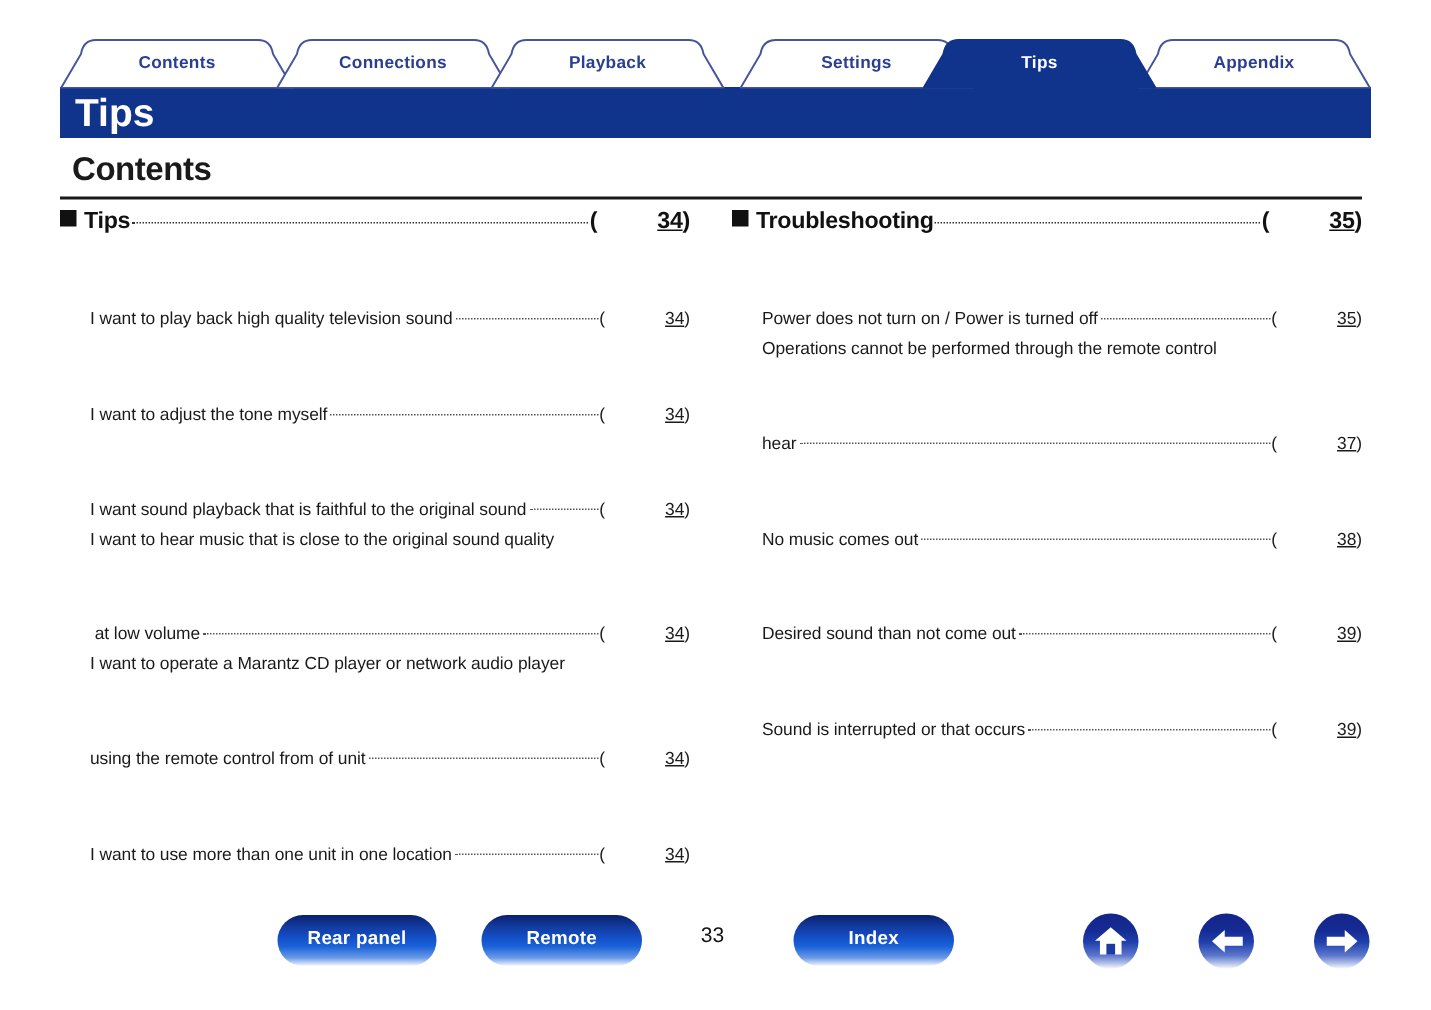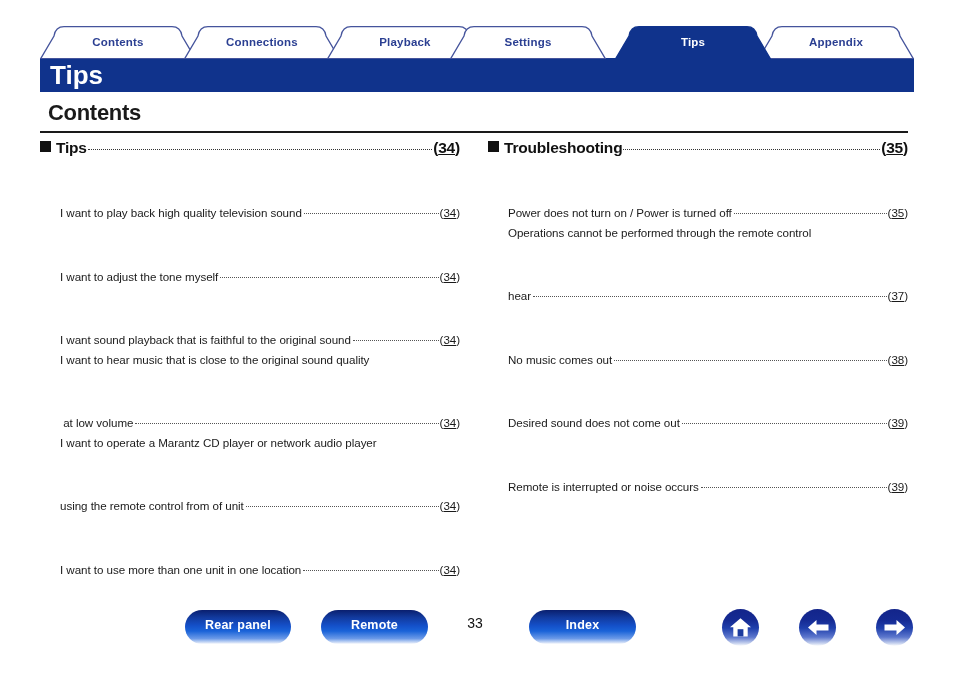--- a/index.html
+++ b/index.html
@@ -134,21 +134,21 @@
     flex: 1 1 auto;
     margin: 0 1px 0 2px;
     position: relative;
     top: -3px;
     border-bottom: 1.3px dotted #555;
     min-width: 6px;
   }
   .entry .row .pg { flex: 0 0 auto; white-space: nowrap; }
   .entry .plainline { display: block; white-space: pre; }
 
-  .pgnum u { text-decoration: underline; text-underline-offset: 1px; }
+  .pgnum u { text-decoration: underline; text-underline-offset: 1px; padding-left: 40px; }
 
   
   .pill {
     position: absolute;
     top: 610px;
     height: 34px;
     border-radius: 17px;
     background: linear-gradient(to bottom,
        #0a1f6e 0%, #123a9e 22%, #1450c9 46%, #1a63d8 62%,
        #6b9ae8 84%, #dce6f8 97%, #ffffff 100%);
@@ -216,21 +216,21 @@
         <div class="tablabel">Connections</div>
       </div>
       <div class="tabwrap" style="left: 287px; width: 156px; z-index: 12;">
         <div class="tabshape">
           <svg viewBox="0 0 156 33" preserveAspectRatio="none">
             <path d="M 0.7 32.6 L 14 10 Q 15.5 0.7 24 0.7 L 132 0.7 Q 140.5 0.7 142 10 L 155.3 32.6 Z" fill="#ffffff" stroke="#45549c" stroke-width="1.3"></path>
           </svg>
         </div>
         <div class="tablabel">Playback</div>
       </div>
-      <div class="tabwrap" style="left: 410px; width: 156px; z-index: 13;">
+      <div class="tabwrap" style="left: 453px; width: 156px; z-index: 13;">
         <div class="tabshape">
           <svg viewBox="0 0 156 33" preserveAspectRatio="none">
             <path d="M 0.7 32.6 L 14 10 Q 15.5 0.7 24 0.7 L 132 0.7 Q 140.5 0.7 142 10 L 155.3 32.6 Z" fill="#ffffff" stroke="#45549c" stroke-width="1.3"></path>
           </svg>
         </div>
         <div class="tablabel">Settings</div>
       </div>
       <div class="tabwrap active" style="left: 575px; width: 156px; z-index: 50;">
         <div class="tabshape">
           <svg viewBox="0 0 156 33" preserveAspectRatio="none">
@@ -332,28 +332,28 @@
       </div>
       <div class="entry">
         <div class="row">
           <span class="txt">No music comes out</span>
           <span class="leader"></span>
           <span class="pg pgnum">(<u>38</u>)</span>
         </div>
       </div>
       <div class="entry">
         <div class="row">
-          <span class="txt">Desired sound does not come out</span>
+          <span class="txt">Desired sound than not come out</span>
           <span class="leader"></span>
           <span class="pg pgnum">(<u>39</u>)</span>
         </div>
       </div>
       <div class="entry">
         <div class="row">
-          <span class="txt">Remote is interrupted or noise occurs</span>
+          <span class="txt">Sound is interrupted or that occurs</span>
           <span class="leader"></span>
           <span class="pg pgnum">(<u>39</u>)</span>
         </div>
       </div>
     </div>
 
   <div class="pill" id="btn-rear">
     <span class="plabel">Rear panel</span>
   </div>
   <div class="pill" id="btn-remote">

